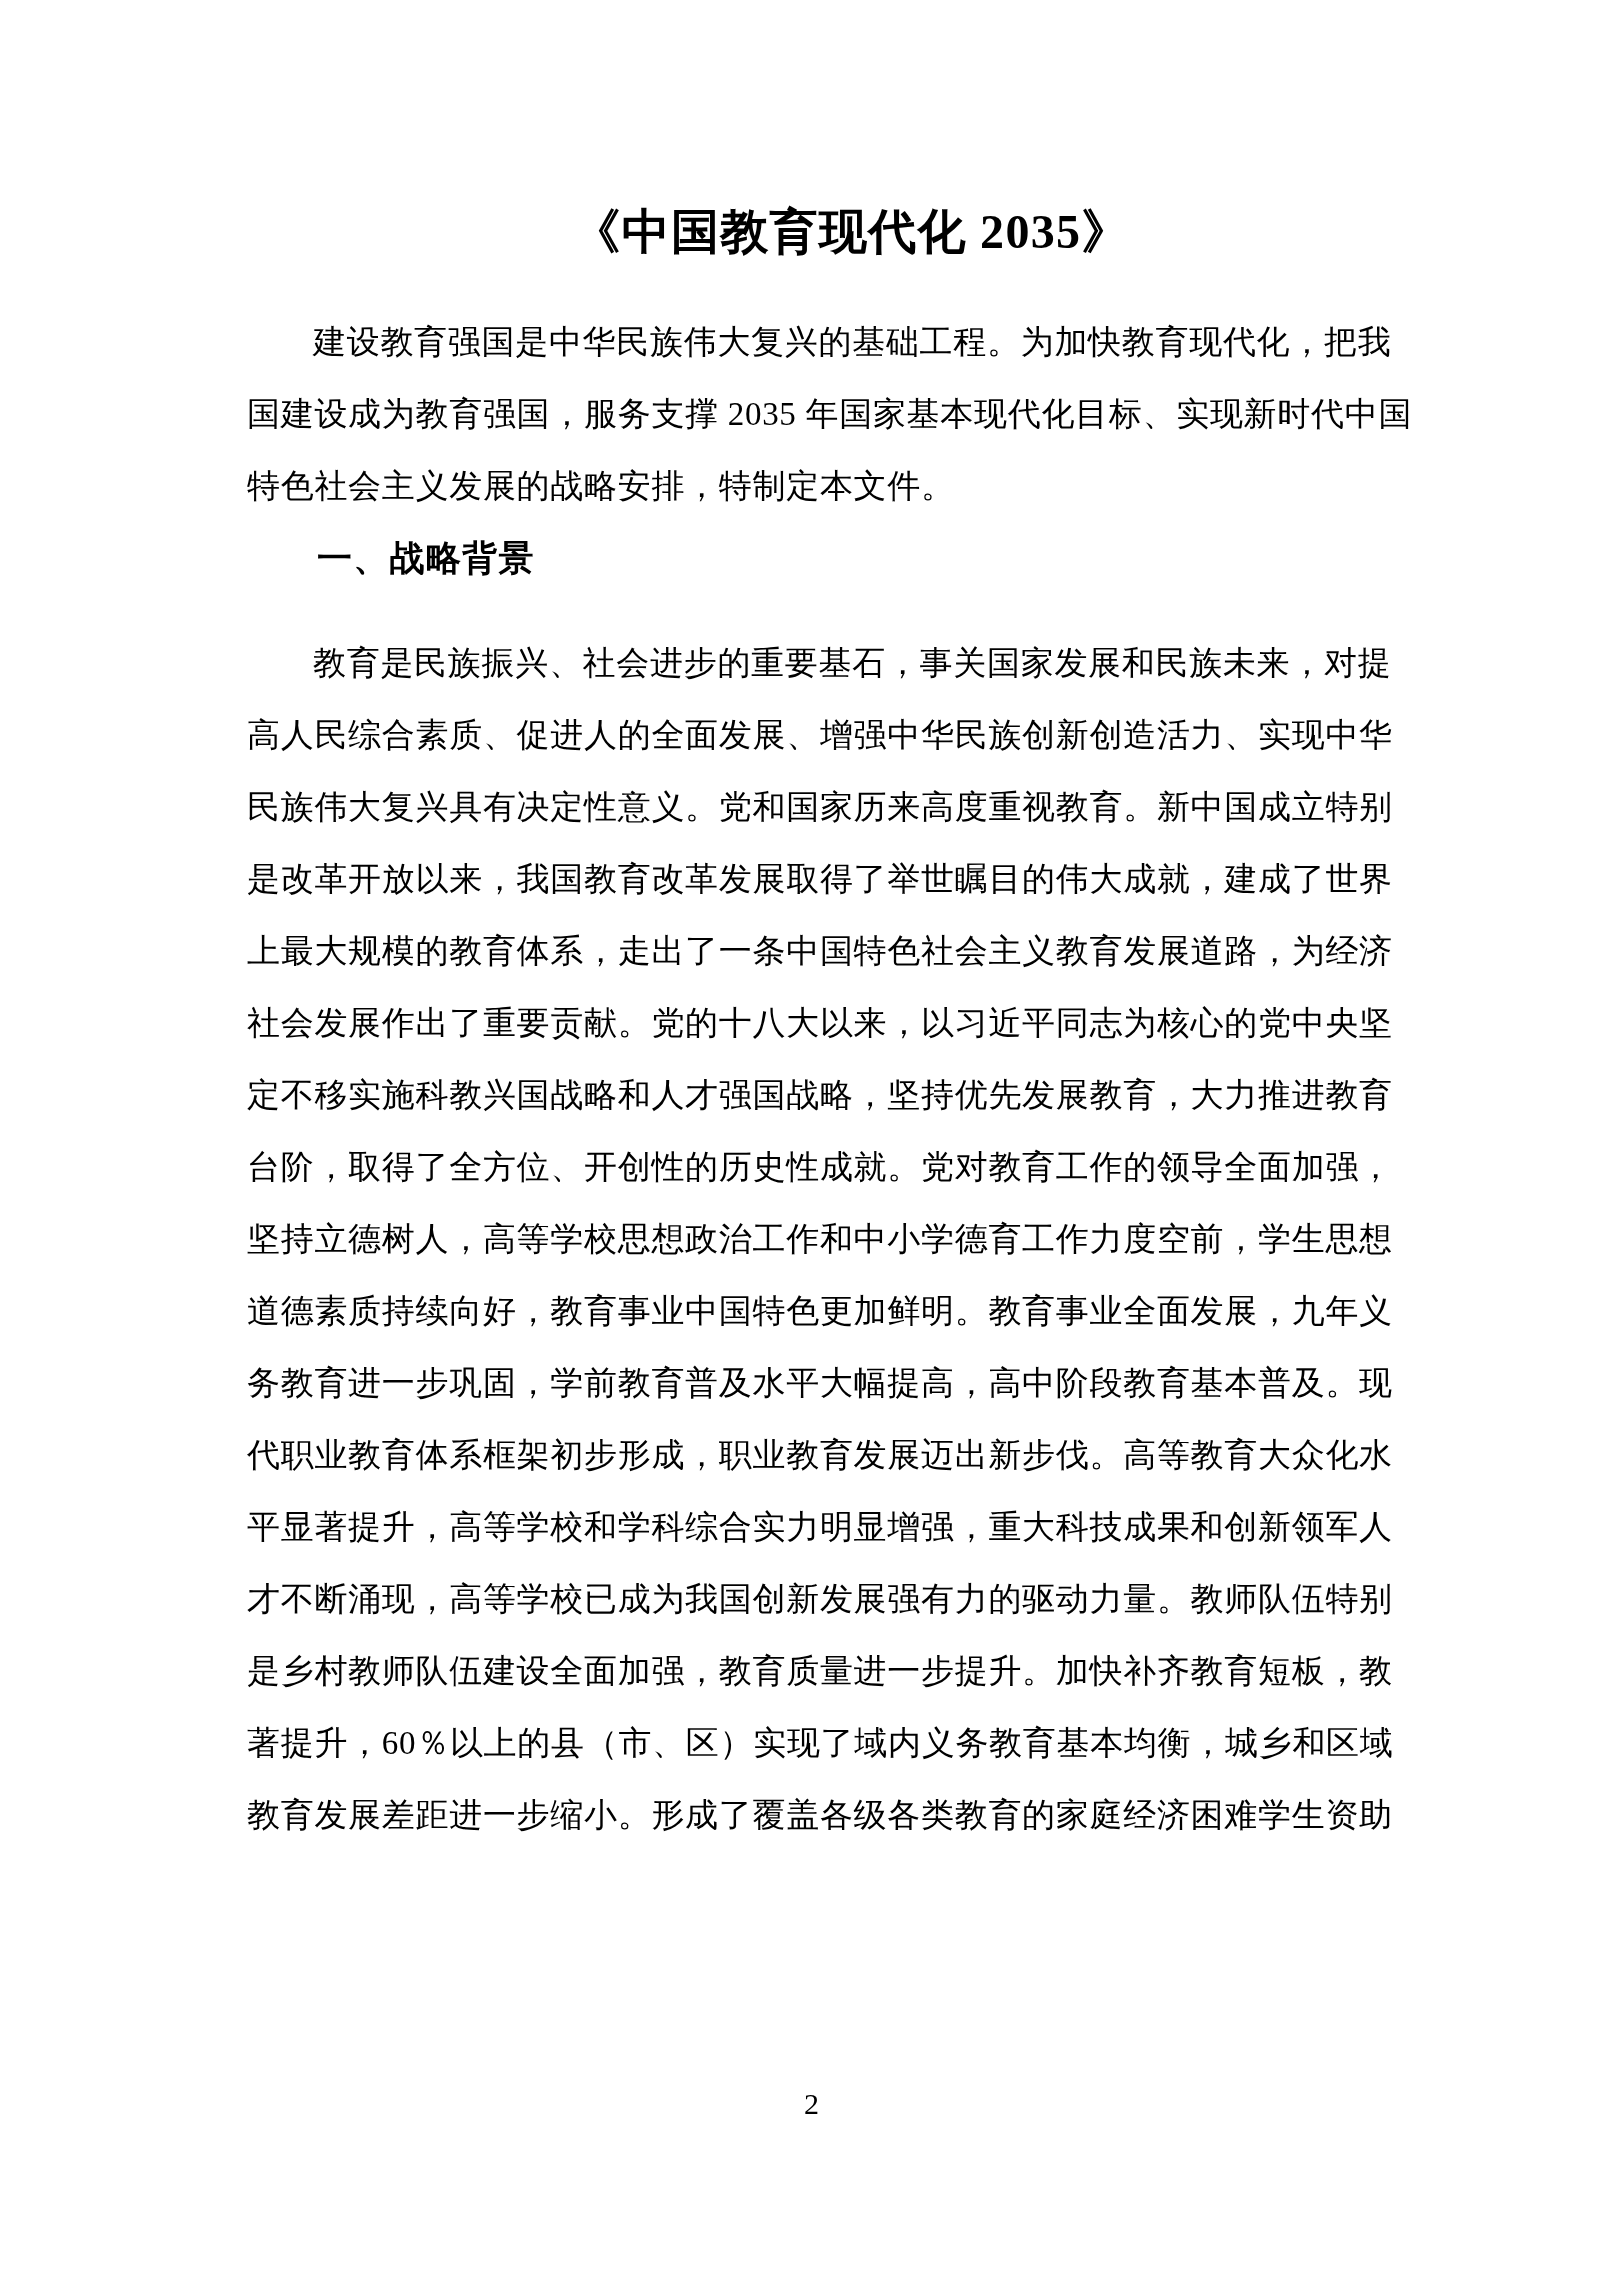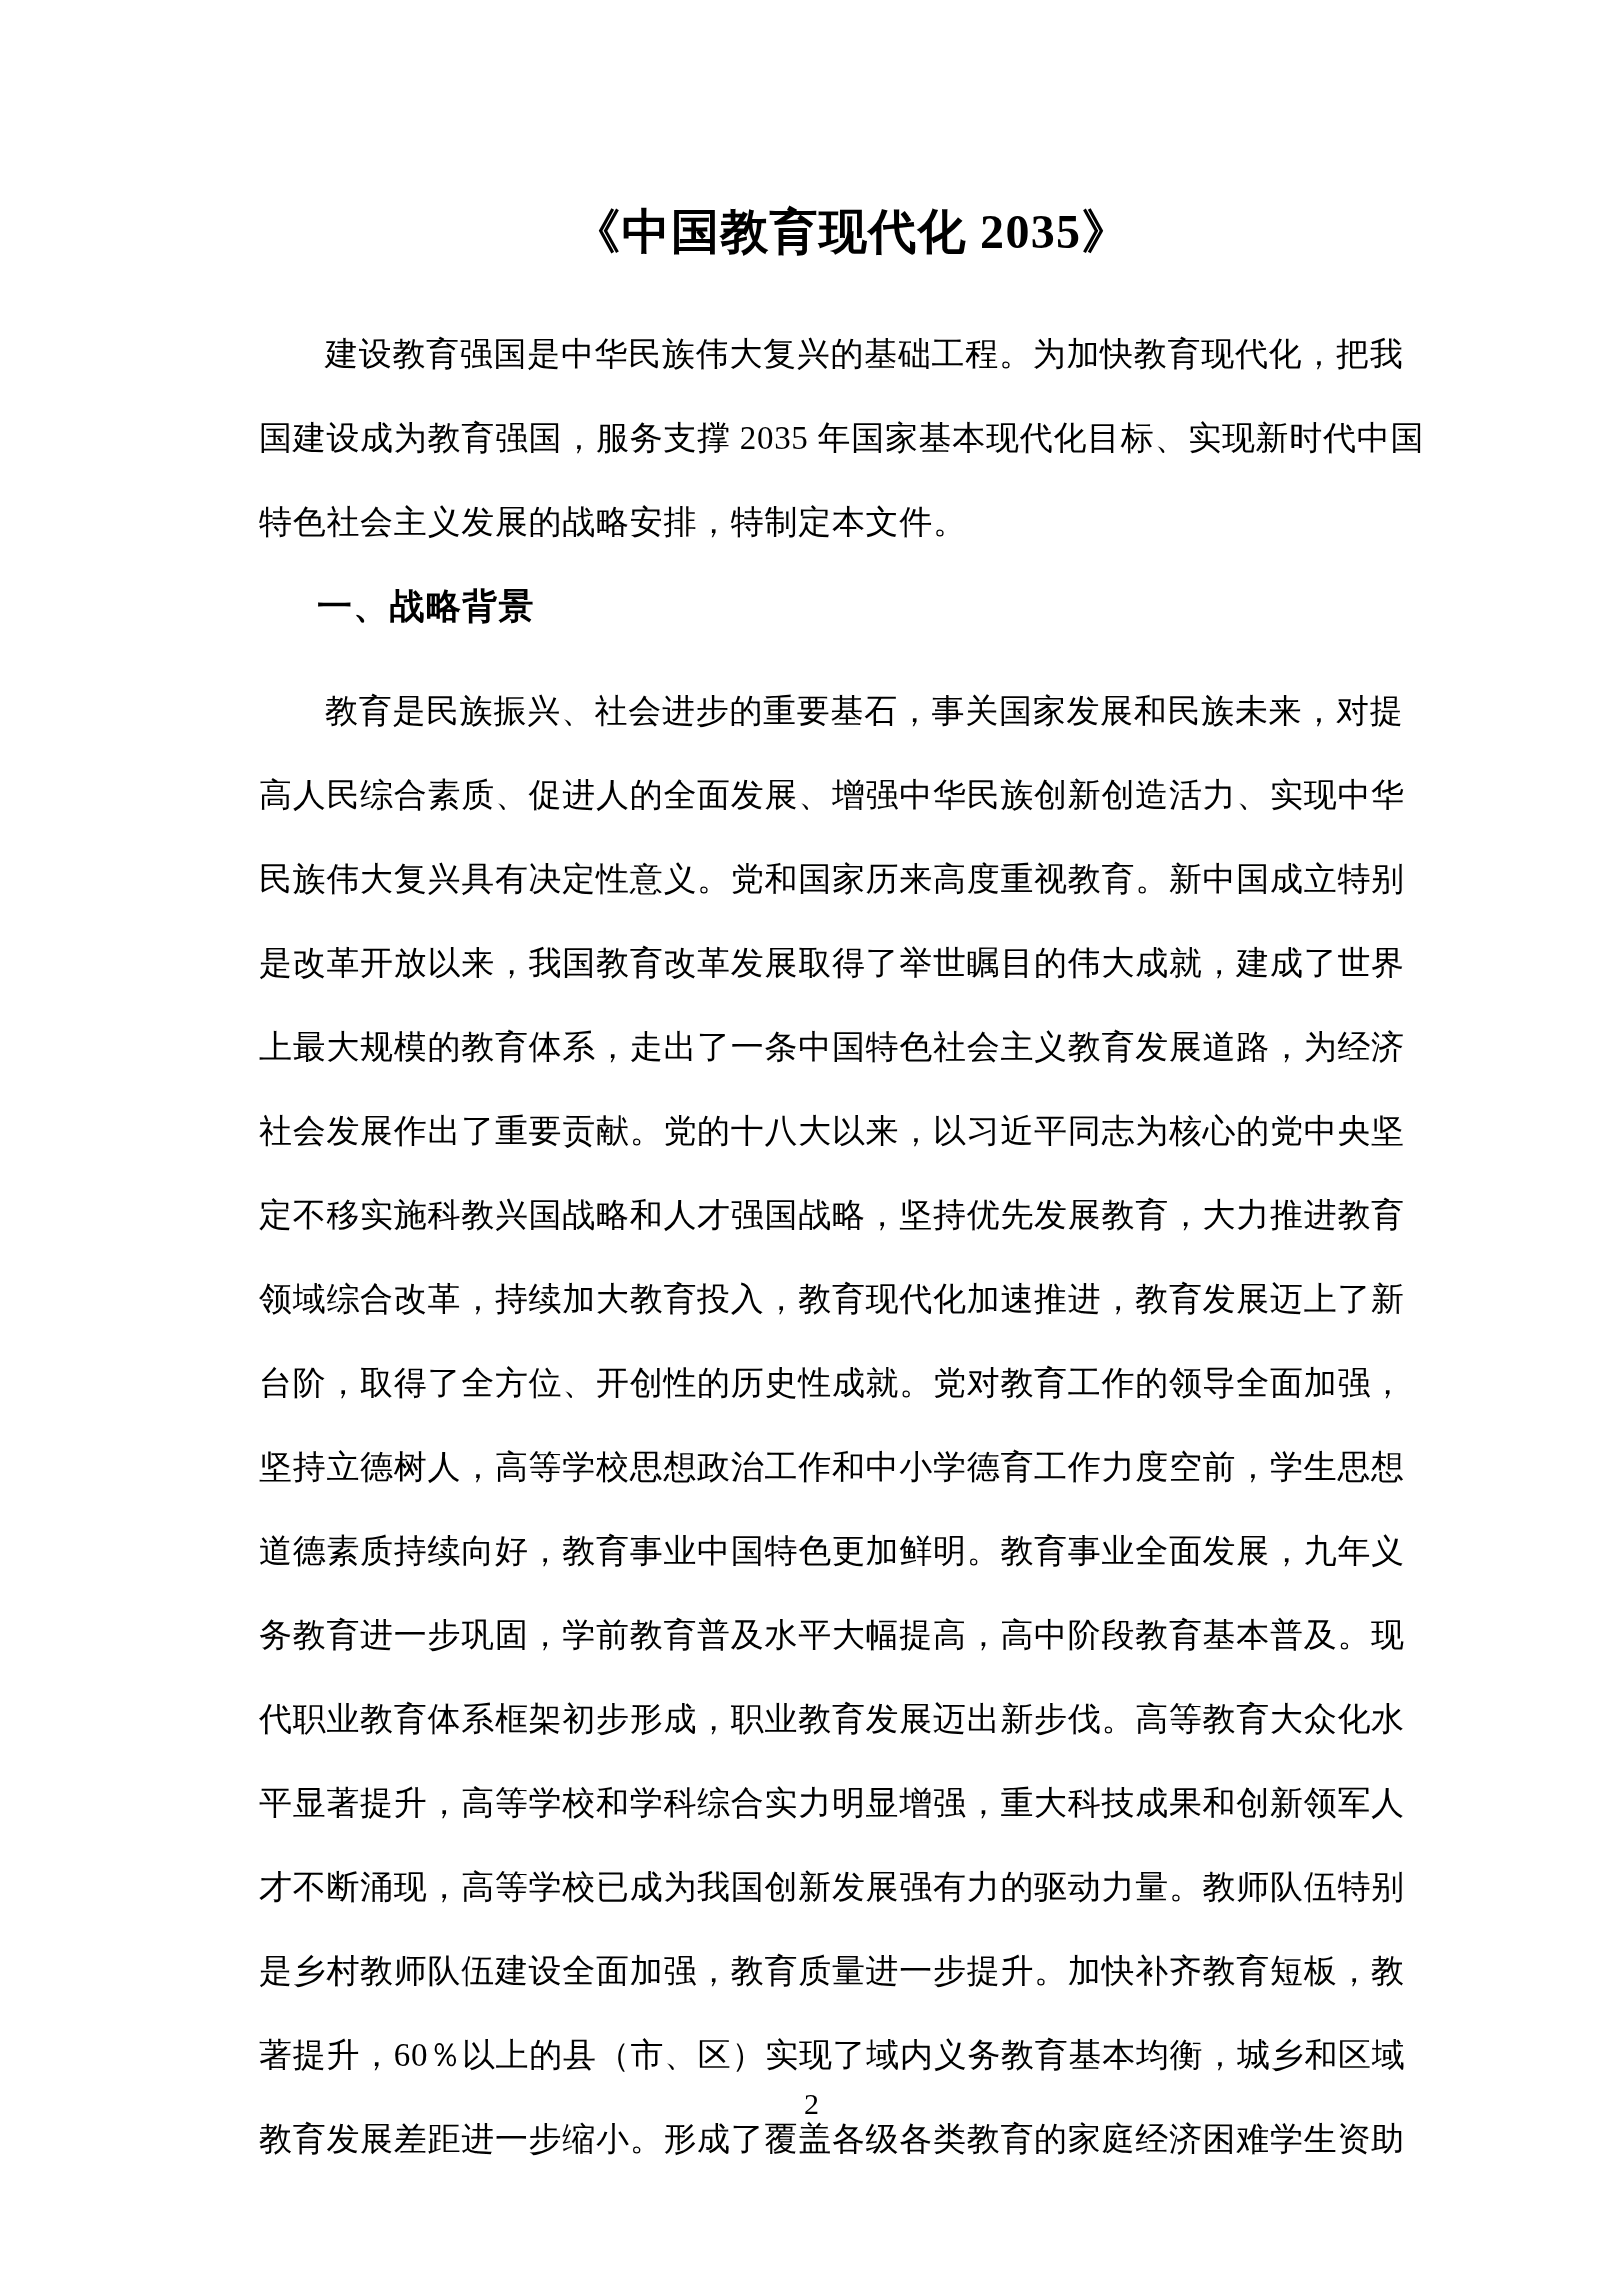--- a/index.html
+++ b/index.html
@@ -31,21 +31,21 @@
     white-space: nowrap;
     padding-left: 40px;
   }
   .body-text {
     position: absolute;
     top: 306px;
     left: 247px;
     width: 1139px;
   }
   .body-line {
-    margin: 12px;
+    margin: 0;
     font-size: 33px;
     line-height: 72px;
     letter-spacing: 0.7px;
     white-space: nowrap;
     text-align: left;
   }
   .body-line.indent {
     text-indent: 2em;
   }
   .section-heading {
@@ -83,21 +83,20 @@
 
     <h2 class="section-heading">一、战略背景</h2>
 
     <p class="body-line indent">教育是民族振兴、社会进步的重要基石，事关国家发展和民族未来，对提</p>
     <p class="body-line">高人民综合素质、促进人的全面发展、增强中华民族创新创造活力、实现中华</p>
     <p class="body-line">民族伟大复兴具有决定性意义。党和国家历来高度重视教育。新中国成立特别</p>
     <p class="body-line">是改革开放以来，我国教育改革发展取得了举世瞩目的伟大成就，建成了世界</p>
     <p class="body-line">上最大规模的教育体系，走出了一条中国特色社会主义教育发展道路，为经济</p>
     <p class="body-line">社会发展作出了重要贡献。党的十八大以来，以习近平同志为核心的党中央坚</p>
     <p class="body-line">定不移实施科教兴国战略和人才强国战略，坚持优先发展教育，大力推进教育</p>
-    <p class="body-line">领域综合改革，持续加大教育投入，教育现代化加速推进，教育发展迈上了新</p>
     <p class="body-line">台阶，取得了全方位、开创性的历史性成就。党对教育工作的领导全面加强，</p>
     <p class="body-line">坚持立德树人，高等学校思想政治工作和中小学德育工作力度空前，学生思想</p>
     <p class="body-line">道德素质持续向好，教育事业中国特色更加鲜明。教育事业全面发展，九年义</p>
     <p class="body-line">务教育进一步巩固，学前教育普及水平大幅提高，高中阶段教育基本普及。现</p>
     <p class="body-line">代职业教育体系框架初步形成，职业教育发展迈出新步伐。高等教育大众化水</p>
     <p class="body-line">平显著提升，高等学校和学科综合实力明显增强，重大科技成果和创新领军人</p>
     <p class="body-line">才不断涌现，高等学校已成为我国创新发展强有力的驱动力量。教师队伍特别</p>
     <p class="body-line">是乡村教师队伍建设全面加强，教育质量进一步提升。加快补齐教育短板，教</p>
     <p class="body-line">著提升，60％以上的县（市、区）实现了域内义务教育基本均衡，城乡和区域</p>
     <p class="body-line">教育发展差距进一步缩小。形成了覆盖各级各类教育的家庭经济困难学生资助</p>

